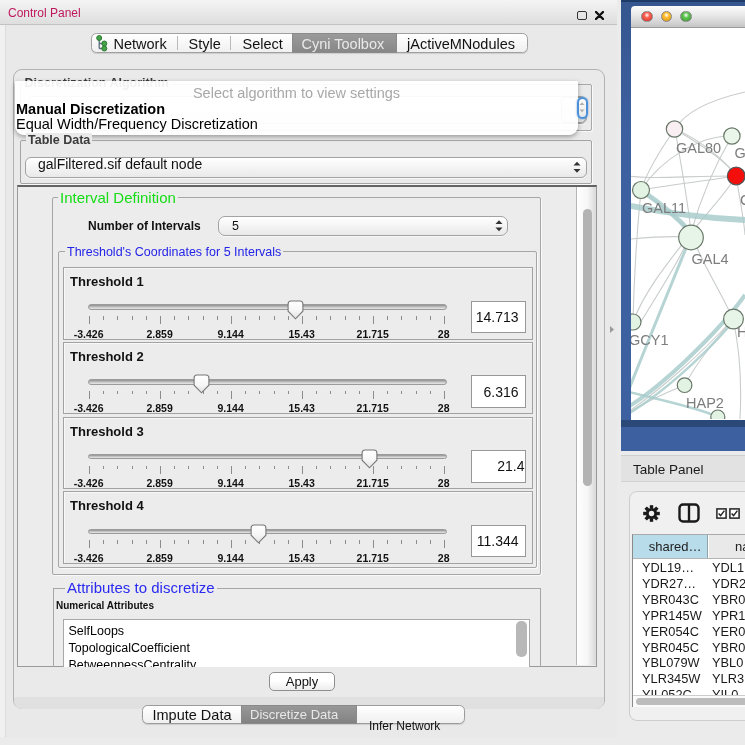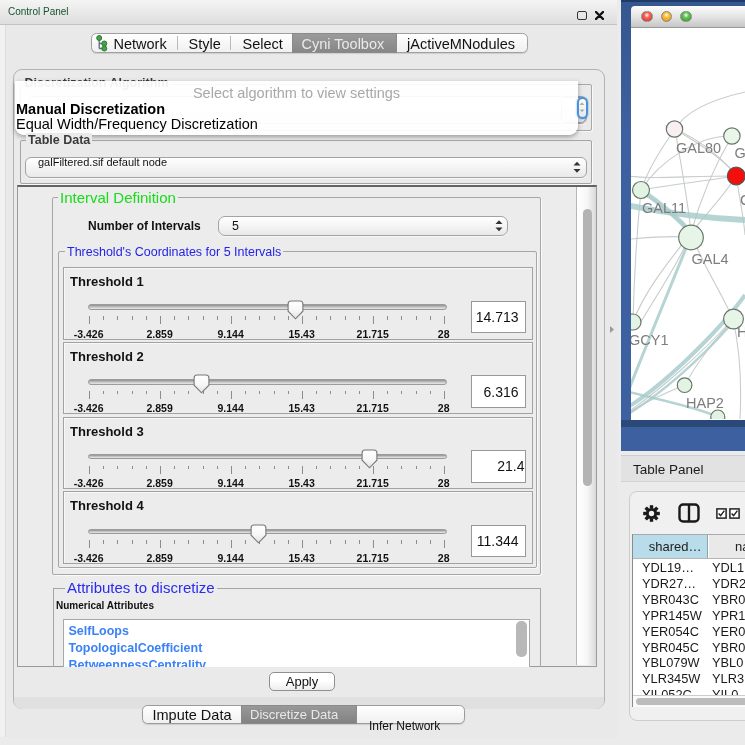--- a/index.html
+++ b/index.html
@@ -11,21 +11,21 @@
 .combo{position:absolute;background:linear-gradient(#ffffff,#f2f2f2 60%,#e9e9e9);
  border:1px solid #a3a3a3;border-radius:6px;box-shadow:0 1px 0 rgba(255,255,255,.6);}
 .combotext{position:absolute;color:#111;white-space:nowrap;}
 .bold{font-weight:bold;}
 </style></head>
 <body>
 
 <div class="abs" style="left:0;top:0;width:617px;height:737px;background:#e9e9e9;"></div>
 <div class="abs" style="left:0;top:25px;width:6px;height:712px;background:#f1f1f1;border-right:1px solid #dcdcdc;"></div>
 <div class="abs" style="left:0;top:0;width:617px;height:25px;background:linear-gradient(#f4f4f4,#dedede);border-bottom:1px solid #c2c2c2;"></div>
-<div class="abs" style="left:8px;top:6px;font-size:10px;color:#14532d;">Control Panel</div>
+<div class="abs" style="left:8px;top:6px;font-size:12px;color:#be185d;">Control Panel</div>
 <div class="abs" style="left:577px;top:10.5px;width:9.5px;height:9.5px;border:1.6px solid #333;border-radius:2px;"></div>
 <svg class="abs" style="left:595px;top:11px;" width="9" height="9" viewBox="0 0 9 9">
     <path d="M1,1 L8,8 M8,1 L1,8" stroke="#111" stroke-width="2.4" stroke-linecap="round"></path>
   </svg>
 <div class="abs" style="left:91px;top:33px;width:437px;height:20px;background:linear-gradient(#ffffff,#f0f0f0);border:1px solid #a0a0a0;border-radius:5.5px;box-shadow:0 1px 1px rgba(0,0,0,.12);"></div>
 <div class="abs" style="left:291.5px;top:33px;width:105px;height:20px;background:linear-gradient(#9b9b9b,#878787);border:1px solid #8a8a8a;"></div>
 <div class="abs" style="left:176.6px;top:36px;width:1px;height:14px;background:#b9b9b9;"></div>
 <div class="abs" style="left:229.8px;top:36px;width:1px;height:14px;background:#b9b9b9;"></div>
 <svg class="abs" style="left:95px;top:34px;" width="15" height="18" viewBox="0 0 15 18">
 <path d="M4.2 4.5 V14.5 M4.2 9.5 H8 M4.2 14.5 H8" stroke="#5b6b80" stroke-width="1.3" fill="none"></path>
@@ -48,21 +48,21 @@
 <div class="abs" style="left:15px;top:84.5px;width:563px;text-align:center;font-size:14.5px;color:#a8a8a8;">Select algorithm to view settings</div>
 <div class="abs bold" style="left:16px;top:100.5px;font-size:14.5px;color:#000;">Manual Discretization</div>
 <div class="abs" style="left:16px;top:115.5px;font-size:14.5px;color:#000;">Equal Width/Frequency Discretization</div>
 <div class="abs" style="left:576.5px;top:96.5px;width:11px;height:22px;border:2.6px solid #4b91da;border-radius:5.5px;background:linear-gradient(#fdfdfd,#e8e8e8);box-shadow:0 0 2px rgba(70,130,200,.8);"></div>
 <svg class="abs" style="left:578px;top:101px;" width="8" height="13" viewBox="0 0 8 13">
     <path d="M1.5 4 L4 1.2 L6.5 4 Z M1.5 8.5 L4 11.3 L6.5 8.5 Z" fill="#adadad"></path>
   </svg>
 <div class="grp" style="left:20px;top:140px;width:572px;height:44px;border-color:#a4a4a4;"></div>
 <div class="grptitle bold" style="left:26px;top:132.5px;font-size:12.5px;color:#3c3c3c;background:#eaeaea;">Table Data</div>
 <div class="combo" style="left:25px;top:156.5px;width:562px;height:21px;"></div>
-<div class="combotext" style="left:38px;top:155.5px;font-size:11px;">galFiltered.sif default node</div>
+<div class="combotext" style="left:38px;top:155.5px;font-size:14px;">galFiltered.sif default node</div>
 <svg class="abs" style="left:572px;top:160.5px;" width="10" height="13" viewBox="0 0 10 13">
     <path d="M1.5 4.5 L5 0.8 L8.5 4.5 Z M1.5 8 L5 11.7 L8.5 8 Z" fill="#333"></path>
   </svg>
 <div class="abs" style="left:17px;top:185px;width:580px;height:482px;background:#ececec;border:1px solid #9a9a9a;border-top:2px solid #636363;"></div>
 <div class="abs" style="left:576px;top:187px;width:20px;height:478px;background:linear-gradient(to right,#ffffff,#f6f6f6 55%,#d9d9d9);border-left:1px solid #b5b5b5;"></div>
 <div class="abs" style="left:583px;top:209px;width:9px;height:277px;background:#b3b3b3;border-radius:4.5px;"></div>
 <div class="grp" style="left:52.4px;top:197px;width:489px;height:377.5px;border-color:#a6a6a6;"></div>
 <div class="grptitle" style="left:58px;top:189px;font-size:15px;color:#16dd16;">Interval Definition</div>
 <div class="abs bold" style="left:88px;top:219px;font-size:12px;color:#111;">Number of Intervals</div>
 <div class="combo" style="left:218px;top:216px;width:290px;height:19.5px;border-radius:7px;"></div>
@@ -142,21 +142,21 @@
 <div class="abs bold" style="left:443.69999999999993px;top:551.9px;transform:translateX(-50%);font-size:10.5px;color:#111;">28</div>
 <svg class="abs" style="left:249.5px;top:524.0px;" width="17" height="20" viewBox="0 0 17 20">
     <defs></defs>
     <path d="M4 1 H13 Q15.9 1 15.9 4 V11.2 L8.5 18.8 L1.1 11.2 V4 Q1.1 1 4 1 Z" fill="url(#tg)" stroke="#777" stroke-width="1.1"></path>
   </svg>
 <div class="abs" style="left:470.5px;top:524.9px;width:55px;height:32.5px;background:#fff;border:1.5px solid #989898;display:flex;align-items:center;justify-content:flex-end;padding-right:6px;font-size:14px;color:#111;">11.344</div>
 <div class="abs" style="left:52.7px;top:588px;width:488px;height:79px;border:1px solid #a6a6a6;border-bottom:none;"></div>
 <div class="grptitle" style="left:65px;top:579px;font-size:15px;color:#2a2af0;">Attributes to discretize</div>
 <div class="abs bold" style="left:56px;top:599.5px;font-size:10px;color:#111;">Numerical Attributes</div>
 <div class="abs" style="left:63px;top:619px;width:467px;height:47.5px;background:#fff;border:1px solid #a8a8a8;border-bottom:none;overflow:hidden;">
-    <div style="position:absolute;left:4.5px;top:3px;font-size:12.5px;color:#3b82f6;line-height:17px;font-weight:bold;">SelfLoops<br>TopologicalCoefficient<br>BetweennessCentrality</div>
+    <div style="position:absolute;left:4.5px;top:3px;font-size:12.5px;color:#000000;line-height:17px;">SelfLoops<br>TopologicalCoefficient<br>BetweennessCentrality</div>
   </div>
 <div class="abs" style="left:515.5px;top:620.5px;width:11px;height:36.5px;background:#b8b8b8;border-radius:5px;"></div>
 <div class="abs" style="left:269px;top:672px;width:66px;height:19px;background:linear-gradient(#ffffff,#ffffff 45%,#ededed);border:1px solid #8f8f8f;border-radius:5px;text-align:center;font-size:13px;color:#111;line-height:18px;">Apply</div>
 <div class="abs" style="left:142px;top:704.5px;width:323px;height:19.5px;background:linear-gradient(#ffffff,#f0f0f0);border:1px solid #9b9b9b;border-radius:5.5px;box-shadow:0 1px 1px rgba(0,0,0,.12);"></div>
 <div class="abs" style="left:240.5px;top:704.5px;width:116.5px;height:19.5px;background:linear-gradient(#989898,#828282);border:1px solid #8a8a8a;"></div>
 <div class="abs" style="left:152.5px;top:706.5px;font-size:14.5px;color:#111;">Impute Data</div>
 <div class="abs" style="left:250px;top:706.5px;font-size:13px;color:#e9e9e9;">Discretize Data</div>
 <div class="abs" style="left:369px;top:719px;font-size:12px;color:#111;">Infer Network</div>
 <svg class="abs" style="left:609px;top:324.5px;" width="6" height="9" viewBox="0 0 6 9">
     <path d="M1 1 L5 4.5 L1 8 Z" fill="#9a9a9a"></path>

